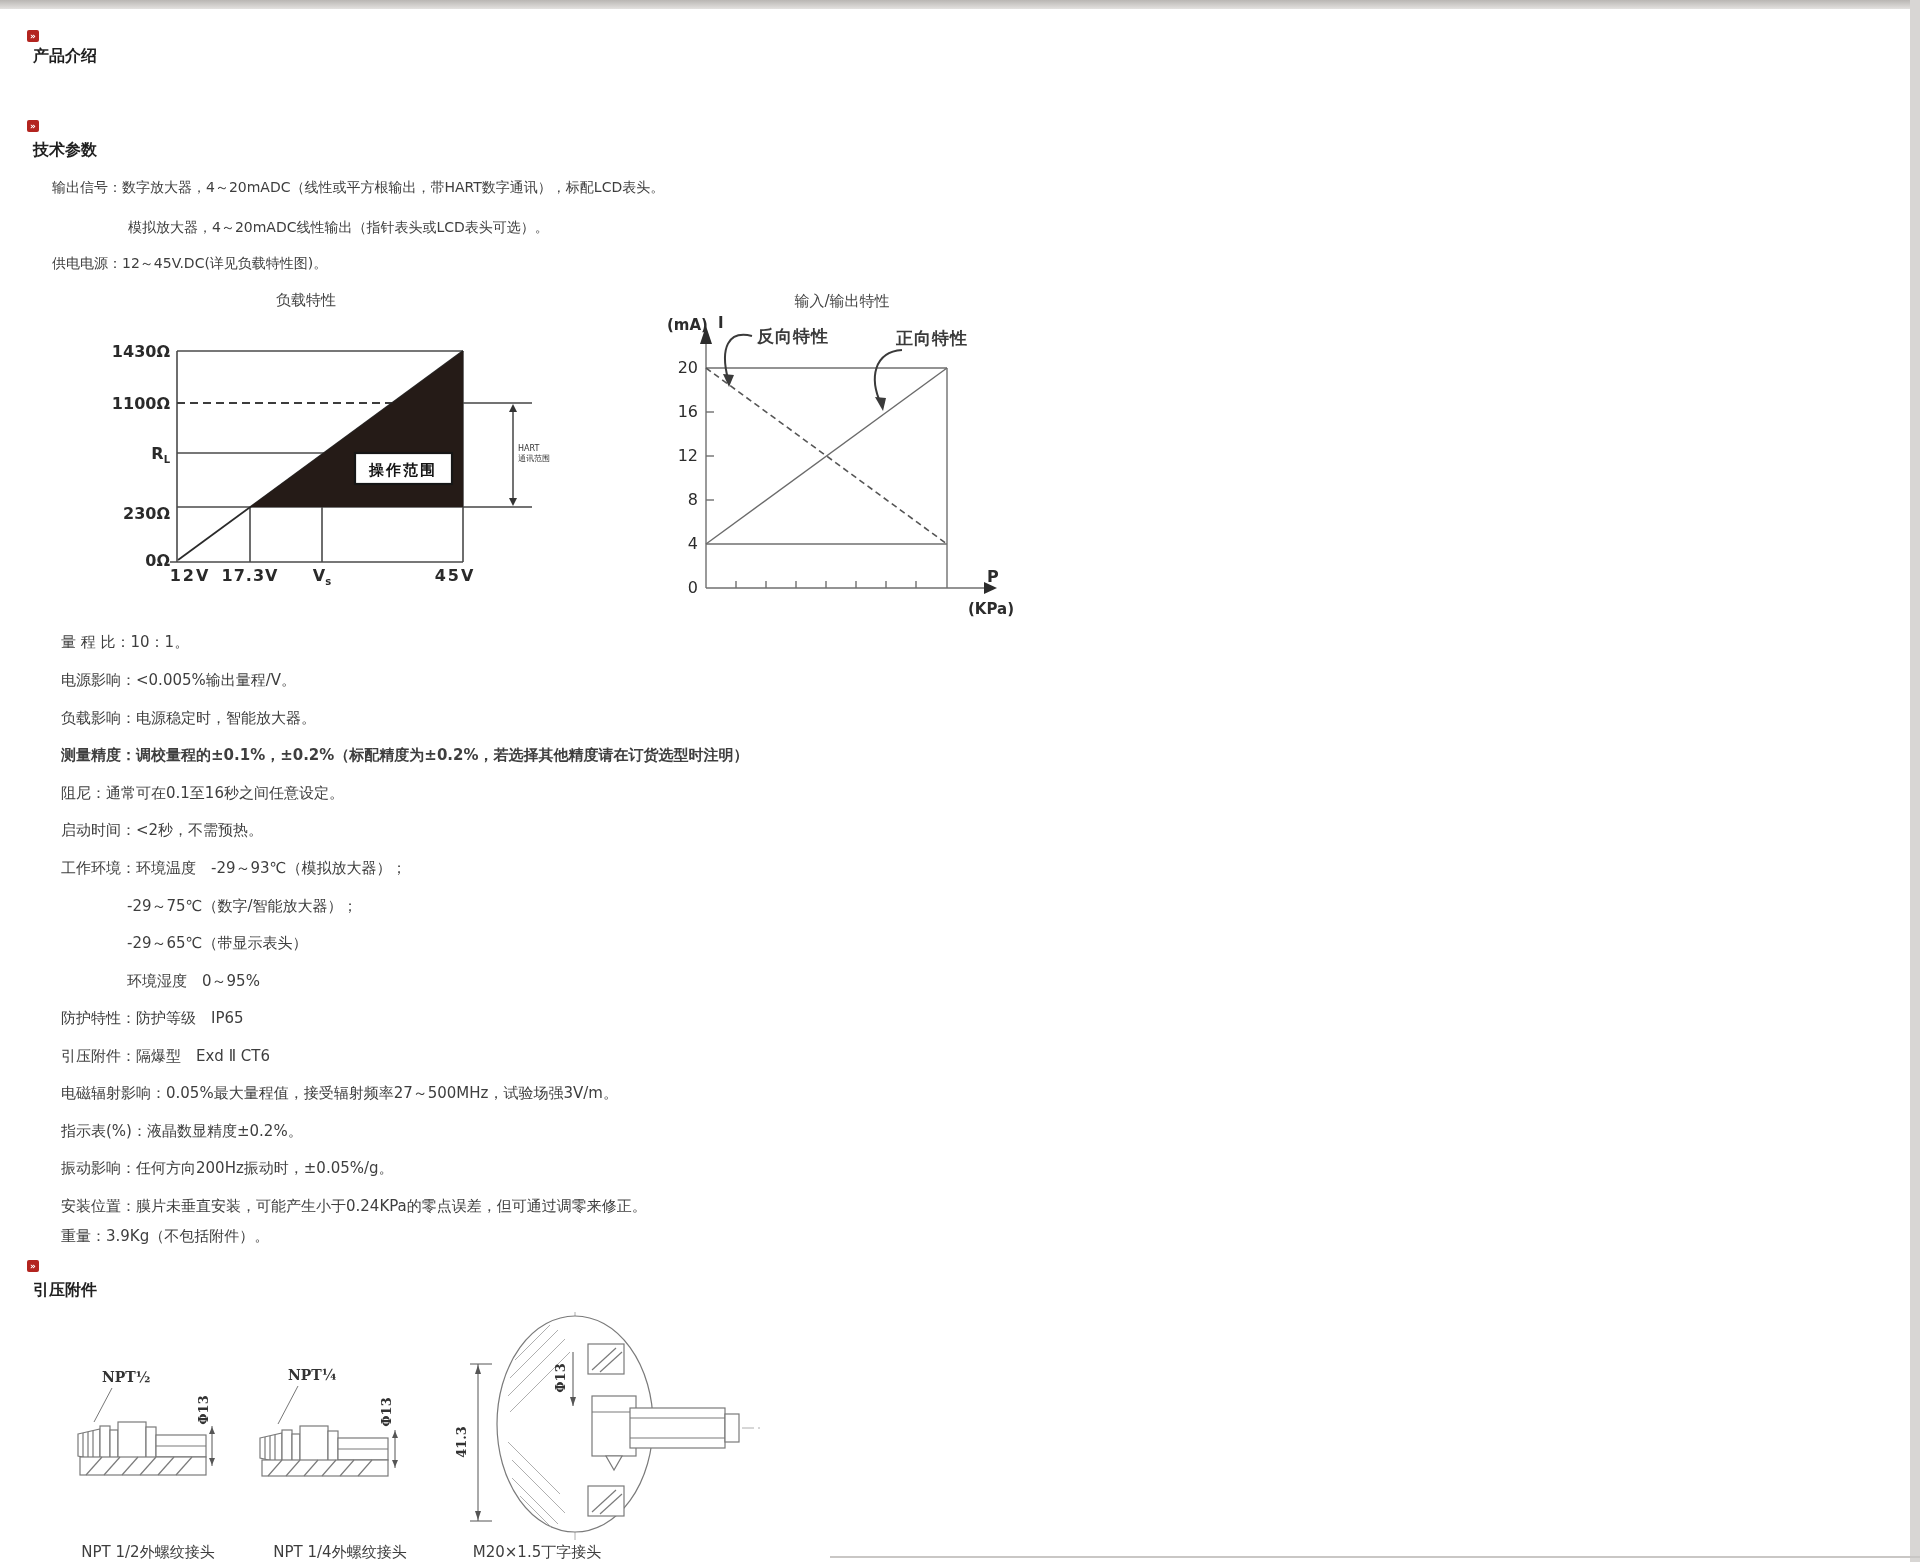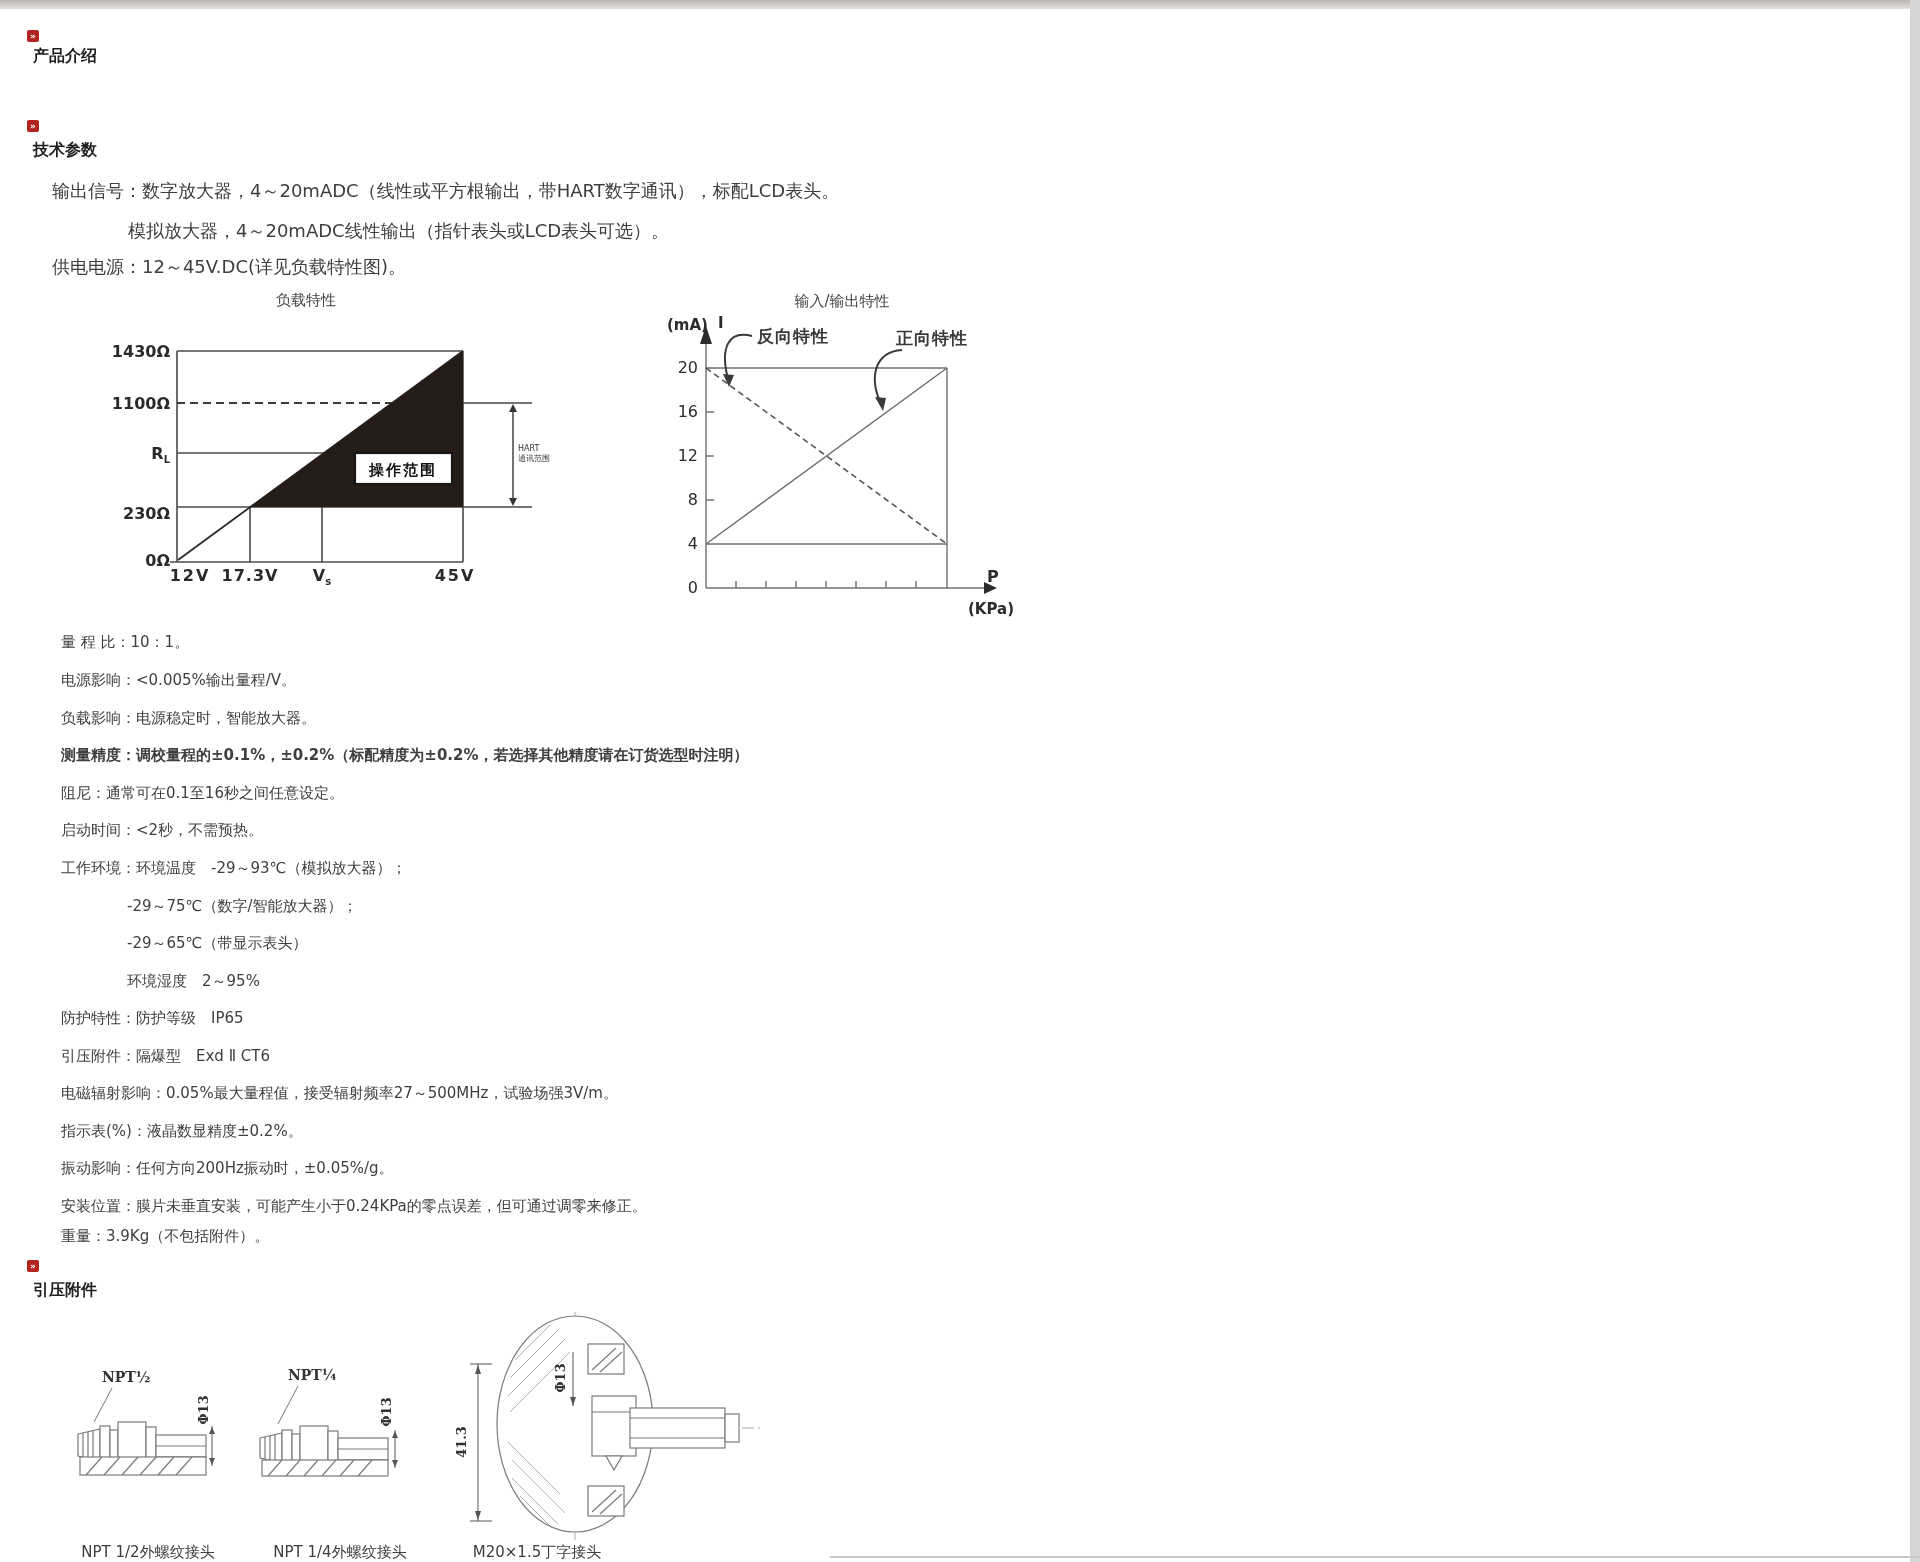--- a/index.html
+++ b/index.html
@@ -6,21 +6,21 @@
   .page{position:relative;width:1920px;height:1562px;background:#fff;overflow:hidden;
         font-family:"DejaVu Sans","Liberation Sans",sans-serif;color:#3e3e3e;}
   .chrome-top{position:absolute;left:0;top:0;width:100%;height:9px;
         background:linear-gradient(#b9b6b3,#e3e1df);}
   .chrome-right{position:absolute;right:0;top:0;width:10px;height:100%;background:#d8d6d4;}
   .chrome-bottom{position:absolute;left:830px;right:0;top:1556px;height:2px;background:#c9c7c5;}
   .bullet{position:absolute;width:12px;height:12px;background:#b3241f;color:#fff;
         font-size:9px;line-height:12px;text-align:center;border-radius:2px;font-weight:bold;}
   .h-sec{position:absolute;left:33px;font-size:16px;font-weight:bold;color:#1f1f1f;white-space:nowrap;}
   .para{position:absolute;left:55px;font-size:14px;color:#3e3e3e;white-space:nowrap;}
-  .tline{position:absolute;font-size:18px;color:#3e3e3e;white-space:nowrap;}
+  .tline{position:absolute;font-size:14px;color:#3e3e3e;white-space:nowrap;}
   .spec{position:absolute;left:52px;font-size:15px;color:#3e3e3e;white-space:nowrap;margin-left:9px;}
   .spec.indent{left:118px;}
   .chart-svg{position:absolute;}
   svg text{font-family:"DejaVu Sans","Liberation Sans",sans-serif;}
   .serifnum{font-family:"DejaVu Serif","Liberation Serif",serif;font-weight:bold;}
 </style>
 </head>
 <body>
 
 <div class="page">
@@ -145,21 +145,21 @@
 
   <div class="spec" style="top:633px;">量 程 比：10：1。</div>
   <div class="spec" style="top:671px;">电源影响：&lt;0.005%输出量程/V。</div>
   <div class="spec" style="top:709px;">负载影响：电源稳定时，智能放大器。</div>
   <div class="spec" style="top:746px;font-weight:bold;">测量精度：调校量程的±0.1%，±0.2%（标配精度为±0.2%，若选择其他精度请在订货选型时注明）</div>
   <div class="spec" style="top:784px;">阻尼：通常可在0.1至16秒之间任意设定。</div>
   <div class="spec" style="top:821px;">启动时间：&lt;2秒，不需预热。</div>
   <div class="spec" style="top:859px;">工作环境：环境温度　-29～93℃（模拟放大器）；</div>
   <div class="spec indent" style="top:897px;">-29～75℃（数字/智能放大器）；</div>
   <div class="spec indent" style="top:934px;">-29～65℃（带显示表头）</div>
-  <div class="spec indent" style="top:972px;">环境湿度　2～95%</div>
+  <div class="spec indent" style="top:972px;">环境湿度　0～95%</div>
   <div class="spec" style="top:1009px;">防护特性：防护等级　IP65</div>
   <div class="spec" style="top:1047px;">引压附件：隔爆型　Exd Ⅱ CT6</div>
   <div class="spec" style="top:1084px;">电磁辐射影响：0.05%最大量程值，接受辐射频率27～500MHz，试验场强3V/m。</div>
   <div class="spec" style="top:1122px;">指示表(%)：液晶数显精度±0.2%。</div>
   <div class="spec" style="top:1159px;">振动影响：任何方向200Hz振动时，±0.05%/g。</div>
   <div class="spec" style="top:1197px;">安装位置：膜片未垂直安装，可能产生小于0.24KPa的零点误差，但可通过调零来修正。</div>
   <div class="spec" style="top:1227px;">重量：3.9Kg（不包括附件）。</div>
 
   <div class="bullet" style="left:27px;top:1260px;">»</div>
   <div class="h-sec" style="top:1280px;">引压附件</div>

